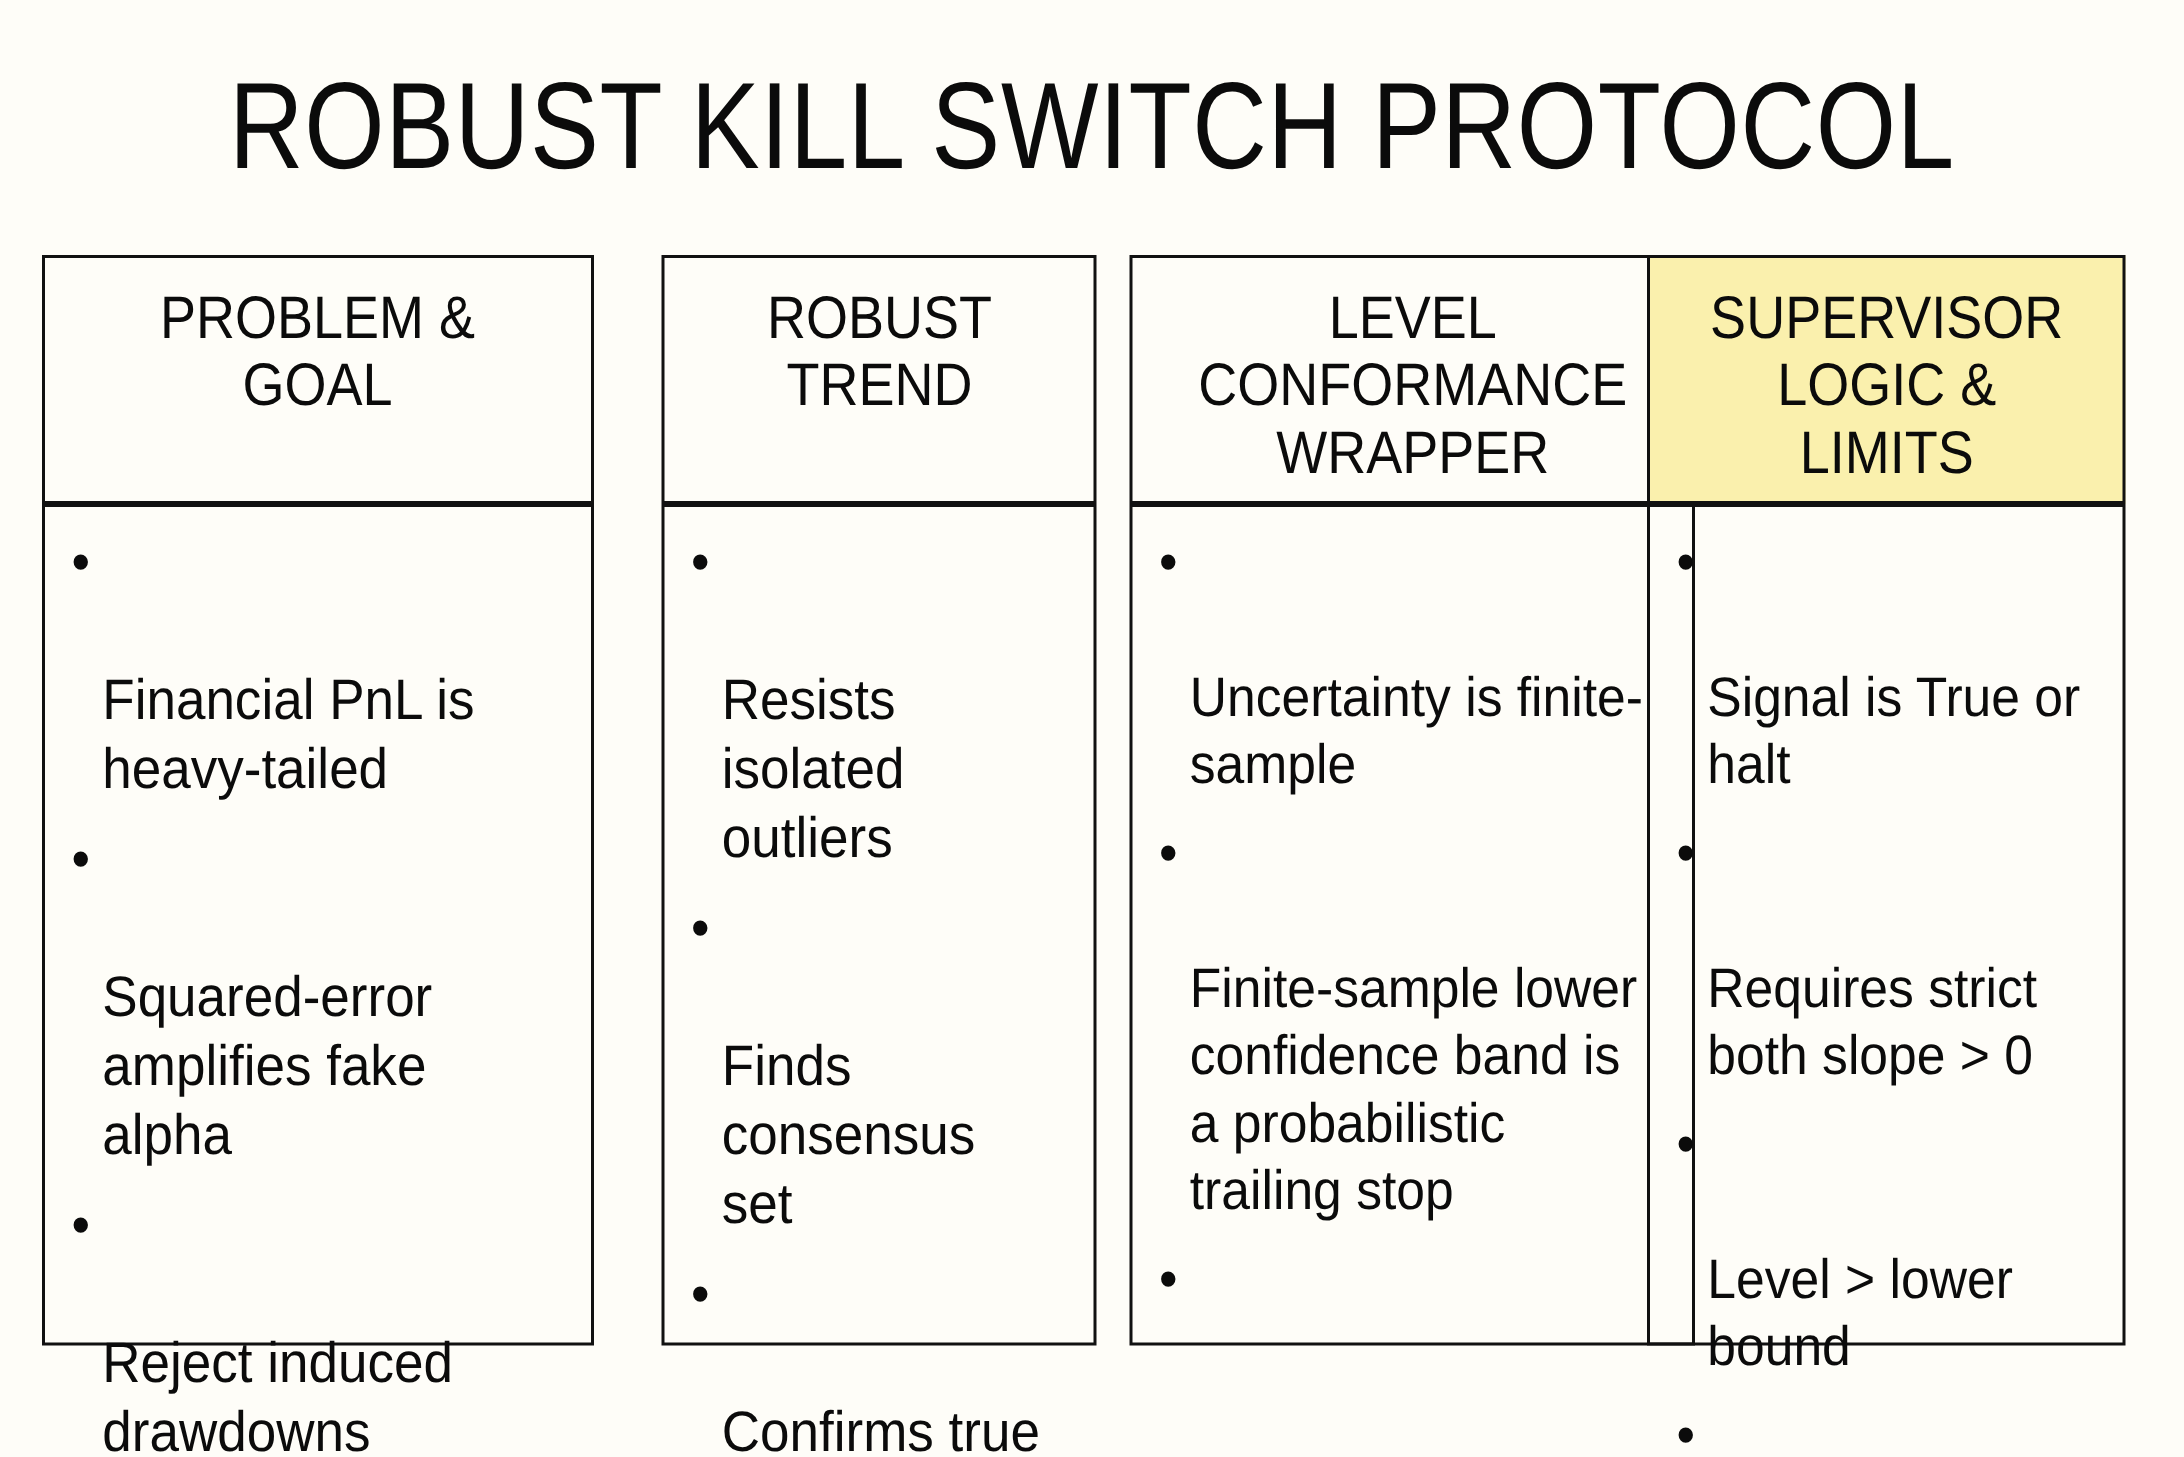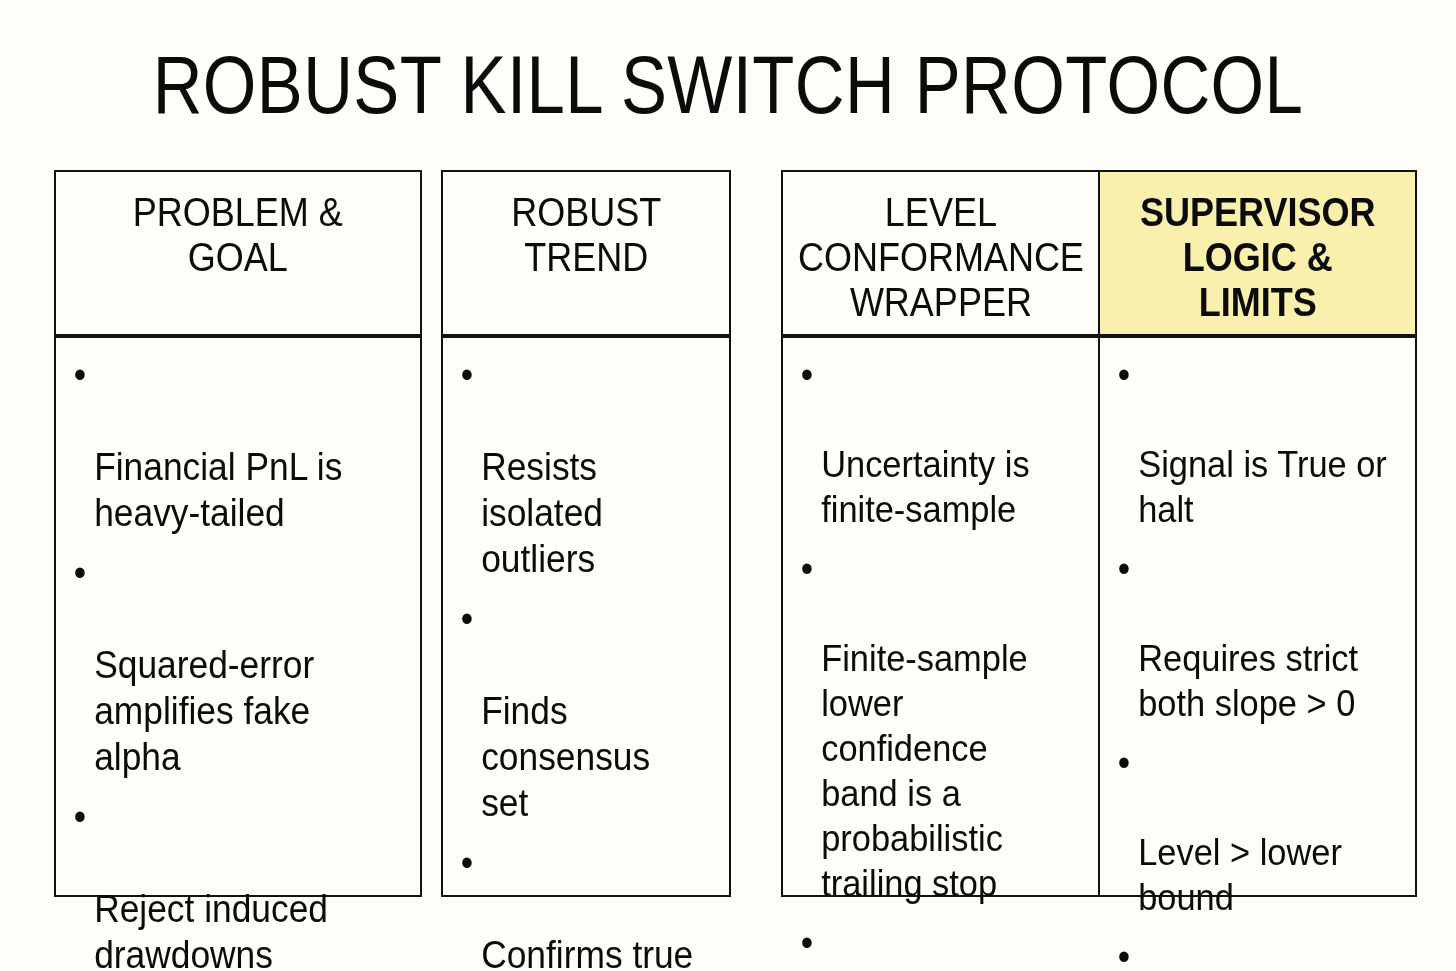--- a/index.html
+++ b/index.html
@@ -56,21 +56,20 @@
     height: 166px;
     box-sizing: border-box;
     border: 2.5px solid #111111;
     display: flex;
     align-items: flex-start;
     justify-content: center;
     overflow: visible;
   }
   .col-header.highlight {
     background: #faf0ad;
-    font-weight: bold;
   }
 
   .col-header-text {
     font-family: "Liberation Sans Narrow", "Liberation Sans", sans-serif;
     font-size: 40px;
     line-height: 45px;
     text-align: center;
     color: #0b0b0b;
     transform: scaleX(0.9);
     transform-origin: 50% 0;
@@ -111,23 +110,23 @@
   }
   .bullet-item .dot {
     position: absolute;
     left: 4px;
     top: 0;
     font-size: 38px;
     line-height: 46px;
   }
 
   
-  #col-0 { left: 54px;   width: 368px; }
+  #col-0 { left: 28px;   width: 368px; }
   #col-1 { left: 441px;  width: 290px; }
-  #col-2 { left: 753px;  width: 319px; margin-left: 28px; }
+  #col-2 { left: 753px;  width: 377px; }
   #col-3 { left: 1098px; width: 319px; }
 
   #col-1 .bullet-item { font-size: 38px; }
   #col-2 .bullet-item { font-size: 37px; line-height: 45px; }
   #col-3 .bullet-item { font-size: 37px; line-height: 45px; }
 </style>
 </head>
 <body>
 
 <div id="slide">

